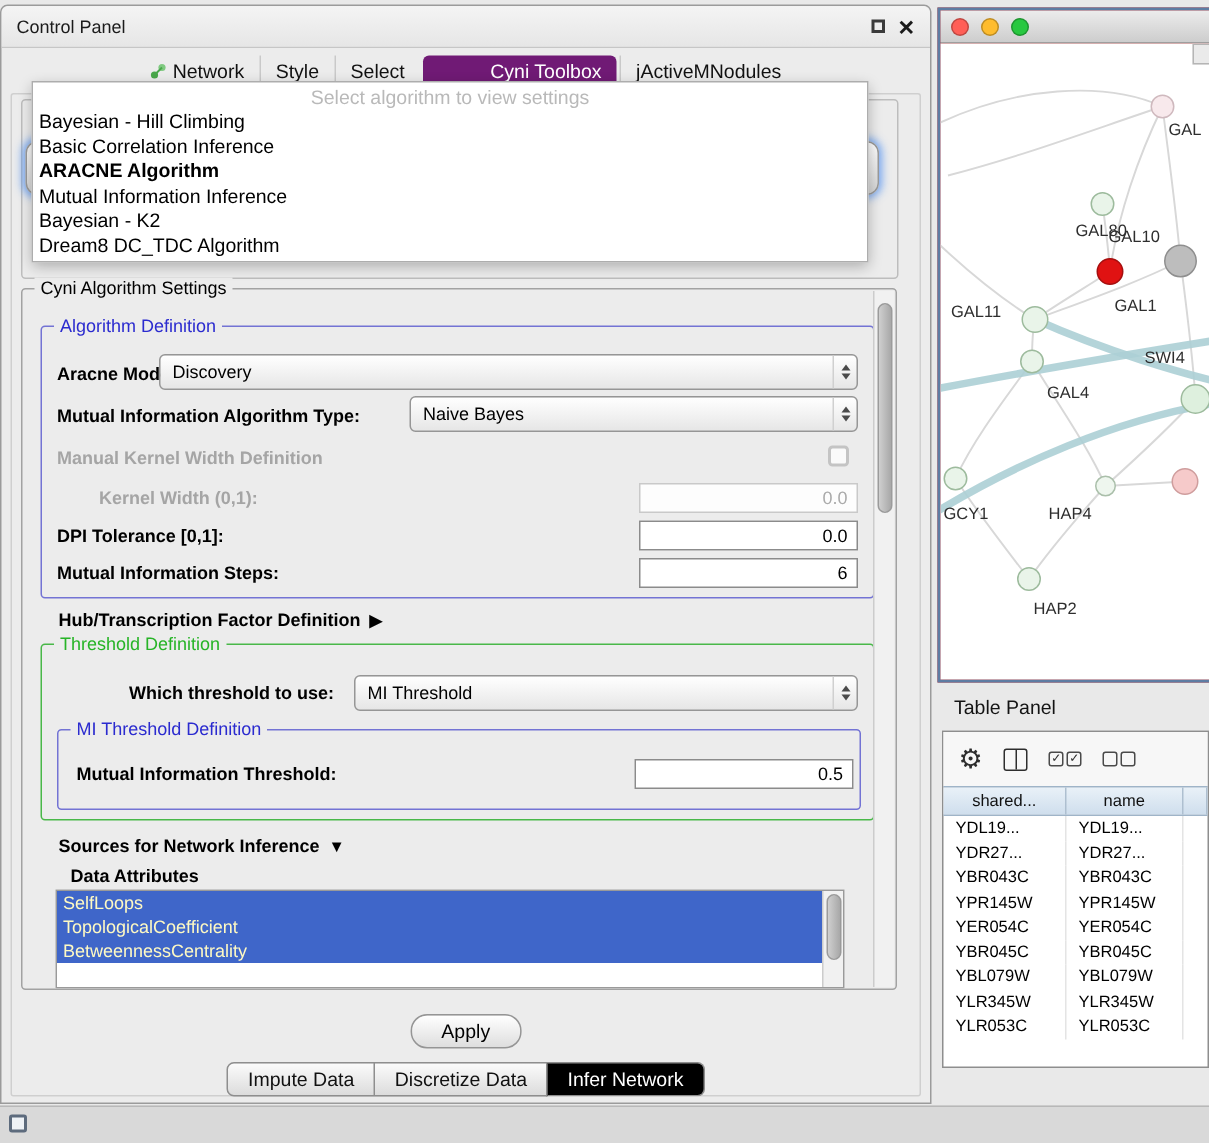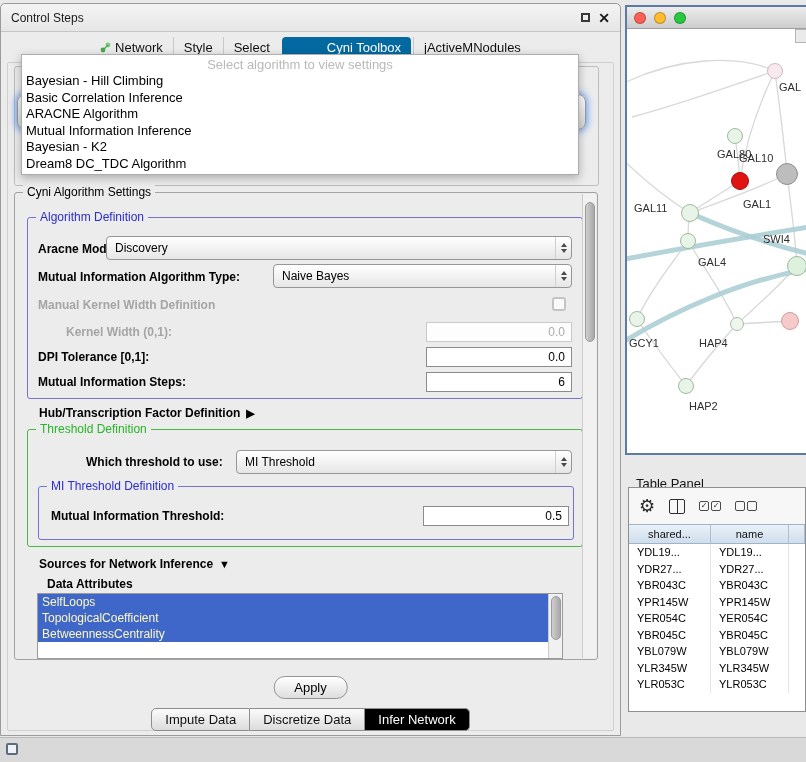--- a/index.html
+++ b/index.html
@@ -13,35 +13,35 @@
     border-bottom:1px solid #c6c6c6; display:flex; align-items:center; padding:0 10px;
     background:linear-gradient(#f4f4f4,#e6e6e6); border-radius:5px 5px 0 0; }
   .cp-title { font-size:12px; color:#1b1b1b; }
   .win-btns { margin-left:auto; display:flex; align-items:center; gap:8px; }
   .float-icon { width:9px; height:9px; border:2px solid #3a3a3a; display:inline-block; }
   .close-icon { font-size:14px; font-weight:bold; color:#1a1a1a; line-height:10px; }
 
   .tabs-row { position:absolute; left:0; top:33px; right:0; display:flex; justify-content:center; align-items:center; }
   .tab { font-size:13px; color:#111; padding:3px 10px; display:flex; align-items:center; gap:4px; cursor:default; }
   .tab + .tab { border-left:1px solid #c9c9c9; }
-  .tab.active { background:#0369a1; color:#fff; border-radius:4px; border-left:none; margin:0 2px;padding-left:45px; }
+  .tab.active { background:#701a75; color:#fff; border-radius:4px; border-left:none; margin:0 2px;padding-left:45px; }
   .tab-icon svg { display:block; }
 
   .panel-inner { position:absolute; left:6px; top:58px; right:6px; bottom:4px; border:1px solid #cfcfcf; border-radius:2px; }
 
   .behind-group { position:absolute; left:13px; top:62px; width:585px; height:120px; border:1px solid #bdbdbd; border-radius:3px; }
   .algo-combo-behind { position:absolute; left:16px; top:90px; width:569px; height:36px; border-radius:8px;
     background:linear-gradient(#fefefe,#d4d4d4); border:1px solid #9a9a9a;
     box-shadow:0 0 6px 2px rgba(92,152,244,0.8); }
 
   .algo-popup { position:absolute; left:20px; top:50px; width:558px; height:121px; background:#fff;
     border:1px solid #adadad; box-shadow:0 3px 9px rgba(0,0,0,0.28); z-index:6; padding-top:1px; }
   .popup-placeholder { color:#b9b9b9; font-size:13px; text-align:center; line-height:17px; }
   .popup-item { font-size:13px; color:#000; line-height:16.5px; padding:0 4px; }
-  .popup-item.selected { font-weight:normal; }
+  .popup-item.selected { font-weight:bold; }
 
   
   .settings-group { position:absolute; left:13px; top:188px; width:584px; height:468px;
     border:1px solid #a2a2a2; border-radius:3px; }
   .g-title { position:absolute; top:-8px; left:8px; background:#ececec; padding:0 4px; font-size:12px; color:#000; }
   .g-title.blue { color:#2b2bcf; }
   .g-title.green { color:#27b427; }
 
   .v-scroll { position:absolute; right:1px; top:1px; bottom:1px; width:14px; background:#f1f1f1; border-left:1px solid #cccccc; }
   .v-thumb { position:absolute; left:2px; width:10px; border-radius:5px; background:linear-gradient(90deg,#cfcfcf,#a8a8a8); border:1px solid #9b9b9b; }
@@ -94,21 +94,21 @@
   .tlight { width:12px; height:12px; border-radius:50%; border:1px solid rgba(0,0,0,0.25); }
   .net-canvas { position:absolute; left:0; top:22px; right:0; bottom:0; background:#fff; overflow:hidden; }
   .net-canvas svg { position:absolute; left:0; top:0; }
   .edge-gray { fill:none; stroke:#d8d8d8; stroke-width:1.3; }
   .edge-teal { fill:none; stroke:#accfd5; stroke-width:5; opacity:0.9; }
   .node { position:absolute; border-radius:50%; border:1px solid #999; }
   .node-label { position:absolute; font-size:11px; color:#2e2e2e; white-space:nowrap; }
   .net-scrollcorner { position:absolute; right:0; top:0; width:12px; height:14px; background:#eaeaea; border:1px solid #b5b5b5; }
 
   
-  .table-panel-label { position:absolute; left:636px; top:476px; font-size:13px; color:#141414; }
+  .table-panel-label { position:absolute; left:636px; top:464px; font-size:13px; color:#141414; }
   .table-window { position:absolute; left:628px; top:487px; width:178px; height:225px; background:#fff; border:1px solid #8e8e8e; }
   .table-toolbar { position:absolute; left:0; top:0; right:0; height:36px; background:#f7f7f7; display:flex; align-items:center; gap:14px; padding-left:10px; }
   .gear-glyph { font-size:18px; color:#2e2e2e; line-height:18px; }
   .cols-icon { width:16px; height:15px; border:1.5px solid #2e2e2e; border-radius:2px; position:relative; }
   .cols-icon:before { content:""; position:absolute; left:50%; top:0; bottom:0; border-left:1.5px solid #2e2e2e; }
   .chk-pair { display:flex; gap:2px; }
   .mini-box { width:10px; height:10px; border:1.5px solid #4a4a4a; border-radius:2px; font-size:8px; line-height:8px; text-align:center; color:#2e2e2e; }
   .table-header { position:absolute; left:0; top:36px; right:0; height:20px; display:flex;
     background:linear-gradient(#e9f1f8,#cfdeed); border-top:1px solid #9fb4c8; border-bottom:1px solid #9fb4c8; }
   .th { font-size:11px; color:#111; display:flex; align-items:center; justify-content:center; border-right:1px solid #aebfd0; overflow:hidden; }
@@ -121,21 +121,21 @@
   .bottom-strip { position:absolute; left:0; top:737px; width:806px; height:25px; background:#d9d9d9; border-top:1px solid #b8b8b8; }
   .corner-icon { position:absolute; left:6px; top:743px; width:12px; height:12px; border:2px solid #5d6b7d; border-radius:2px; background:#eef2f6; }
 </style>
 </head>
 <body>
 
 <div class="stage">
 
   <div class="control-panel">
     <div class="cp-titlebar">
-      <span class="cp-title">Control Steps</span>
+      <span class="cp-title">Control Panel</span>
       <span class="win-btns">
         <span class="float-icon"></span>
         <span class="close-icon">✕</span>
       </span>
     </div>
 
     <div class="tabs-row" id="top-tabs">
         <div class="tab">
           <span class="tab-icon">
             <svg width="11" height="11">

